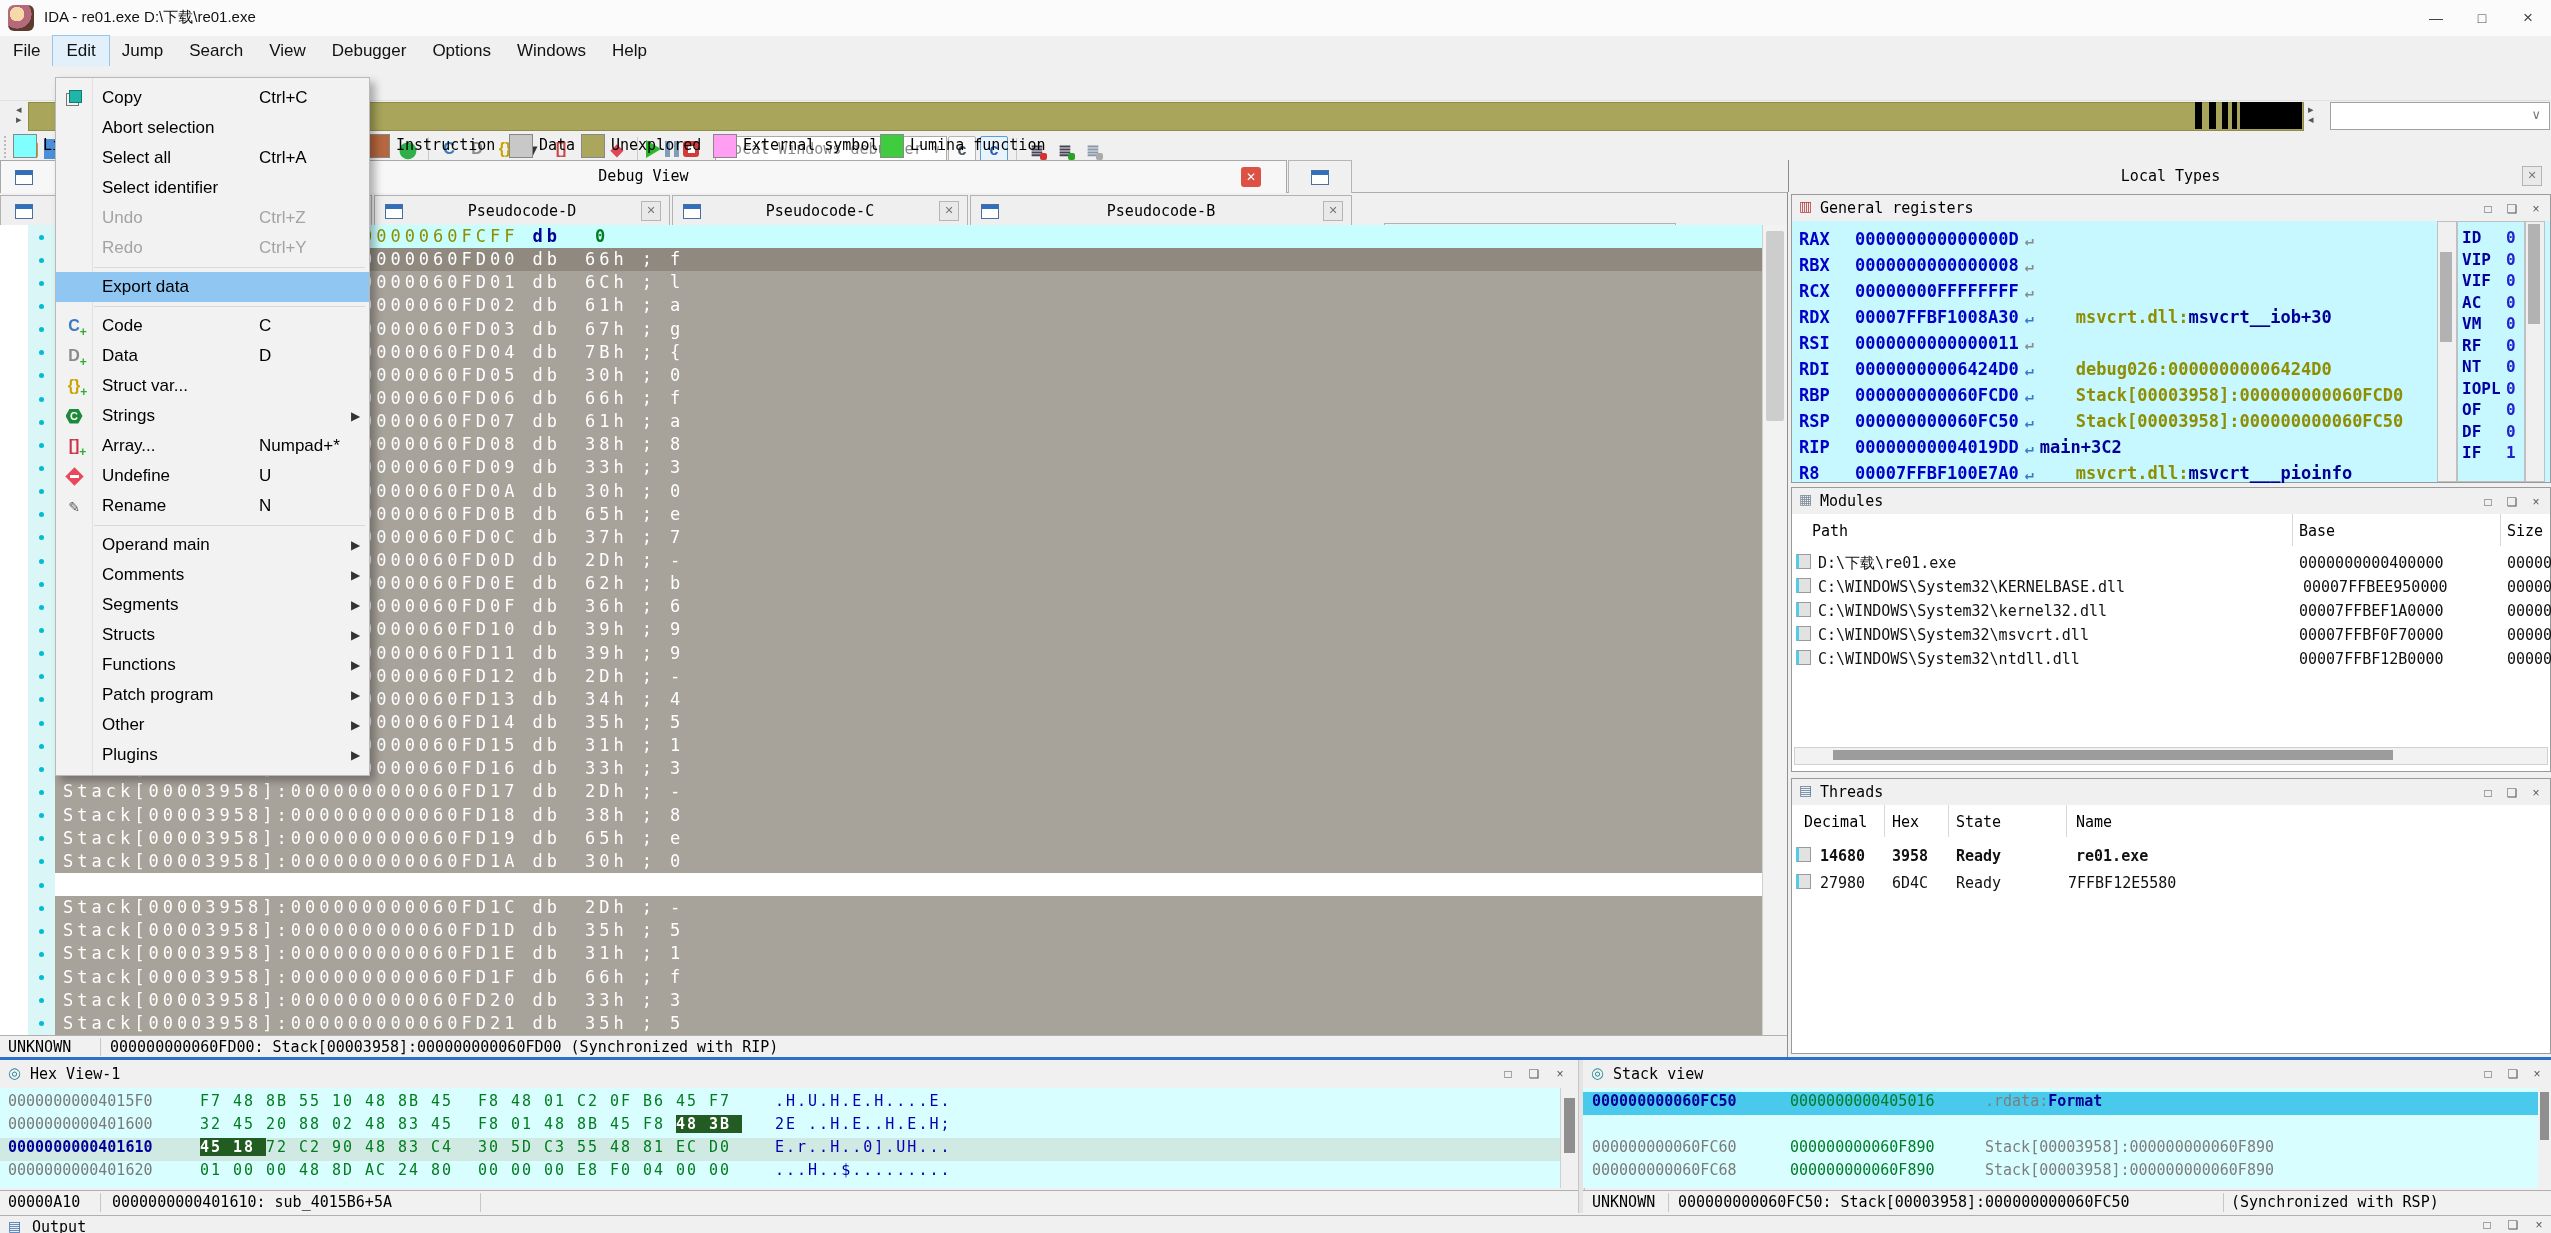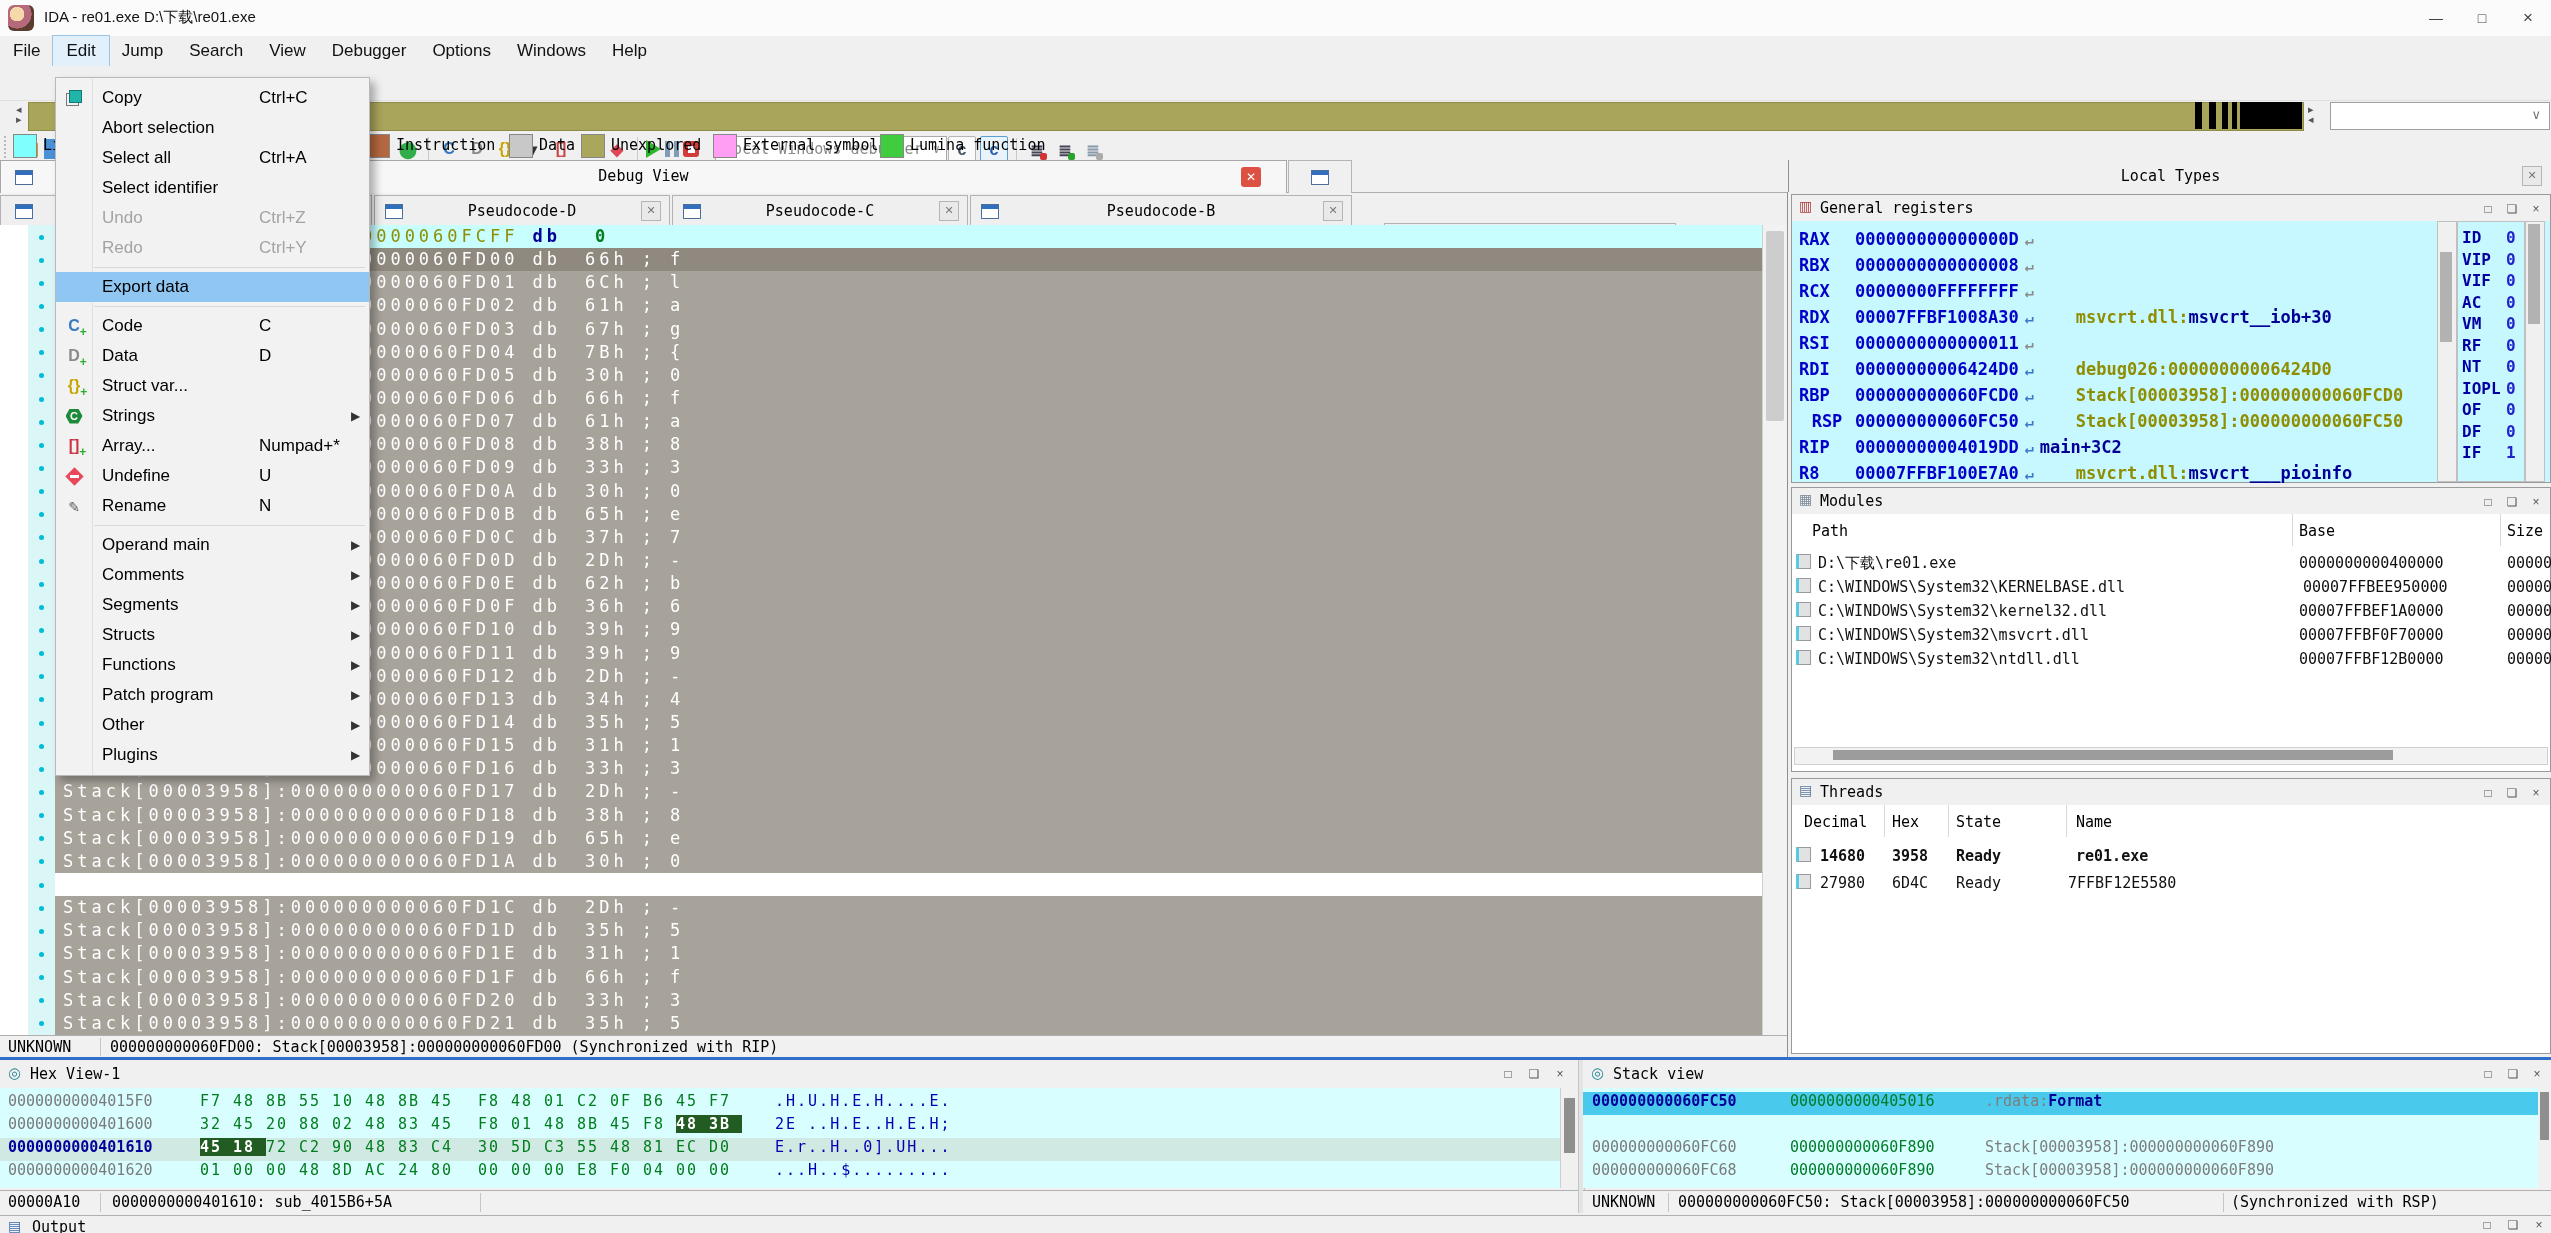--- a/index.html
+++ b/index.html
@@ -382,21 +382,21 @@
       </div>
       <div class="regsbg"></div>
       <div id="reg-rows">
           <div class="regrow" style="top: 34px;"><span class="regname">RAX</span><span class="regval">000000000000000D</span><span class="regarr arr-gray">↵</span></div>
           <div class="regrow" style="top: 60px;"><span class="regname">RBX</span><span class="regval">0000000000000008</span><span class="regarr arr-gray">↵</span></div>
           <div class="regrow" style="top: 86px;"><span class="regname">RCX</span><span class="regval">00000000FFFFFFFF</span><span class="regarr arr-gray">↵</span></div>
           <div class="regrow" style="top: 112px;"><span class="regname">RDX</span><span class="regval">00007FFBF1008A30</span><span class="regarr arr-blue">↵</span><span class="n-olive">msvcrt.dll:</span><span class="n-navy">msvcrt__iob+30</span></div>
           <div class="regrow" style="top: 138px;"><span class="regname">RSI</span><span class="regval">0000000000000011</span><span class="regarr arr-gray">↵</span></div>
           <div class="regrow" style="top: 164px;"><span class="regname">RDI</span><span class="regval">00000000006424D0</span><span class="regarr arr-blue">↵</span><span class="n-olive">debug026:00000000006424D0</span></div>
           <div class="regrow" style="top: 190px;"><span class="regname">RBP</span><span class="regval">000000000060FCD0</span><span class="regarr arr-blue">↵</span><span class="n-olive">Stack[00003958]:000000000060FCD0</span></div>
-          <div class="regrow" style="top: 216px; text-align: center;"><span class="regname">RSP</span><span class="regval">000000000060FC50</span><span class="regarr arr-blue">↵</span><span class="n-olive">Stack[00003958]:000000000060FC50</span></div>
+          <div class="regrow" style="top: 216px;"><span class="regname">RSP</span><span class="regval">000000000060FC50</span><span class="regarr arr-blue">↵</span><span class="n-olive">Stack[00003958]:000000000060FC50</span></div>
           <div class="regrow" style="top: 242px;"><span class="regname">RIP</span><span class="regval">00000000004019DD</span><span class="regarr arr-blue">↵</span><span class="n-navy">main+3C2</span></div>
           <div class="regrow" style="top: 268px;"><span class="regname">R8</span><span class="regval">00007FFBF100E7A0</span><span class="regarr arr-blue">↵</span><span class="n-olive">msvcrt.dll:</span><span class="n-navy">msvcrt___pioinfo</span></div>
         </div>
       <div id="reg-scroll1">
           <div class="thumb"></div>
         </div>
       <div id="flagsbox">
           <div class="flagrow" style="top: 6px;"><span>ID</span><b>0</b></div>
           <div class="flagrow" style="top: 27.5px;"><span>VIP</span><b>0</b></div>
           <div class="flagrow" style="top: 49px;"><span>VIF</span><b>0</b></div>

